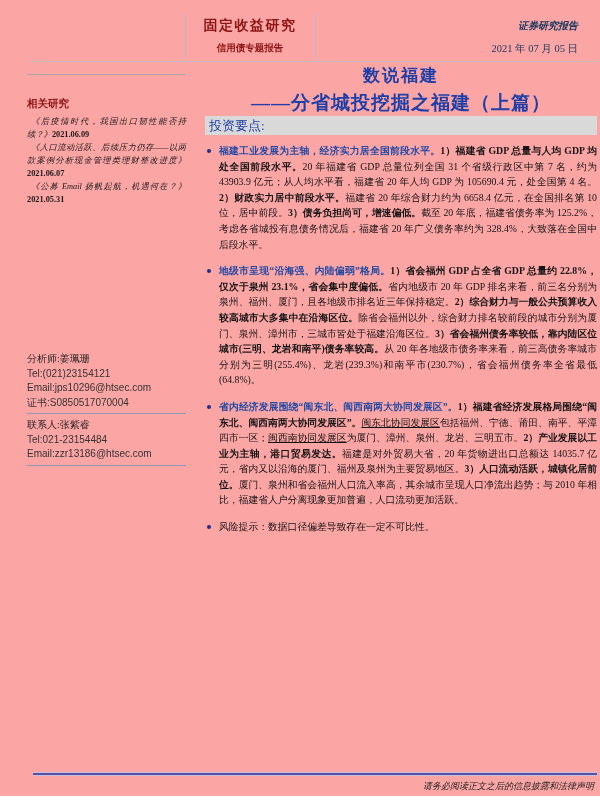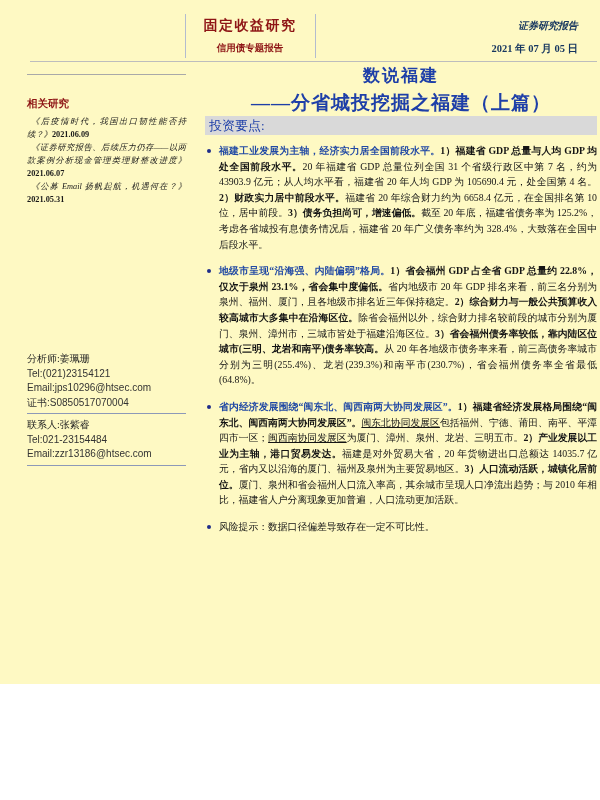--- a/index.html
+++ b/index.html
@@ -1,29 +1,29 @@
 <!DOCTYPE html>
 <html><head>
 <meta charset="utf-8">
 <style>
   html,body { margin:0; padding:0; background:#ffffff; }
   .page {
-    position:relative; width:600px; height:684px; background:#fef9c3;
+    position:relative; width:600px; height:796px; background:#fca5a5;
     overflow:hidden; font-family:"Liberation Serif", serif;
   }
 
   
   .vline { position:absolute; top:14px; height:44px; width:1px; background:#b3bccf; }
   .vline1 { left:185px; } .vline2 { left:315px; }
   .hdr-center { position:absolute; left:186px; top:17px; width:128px; text-align:center; color:#8e1515; }
   .division { font-size:14px; font-weight:bold; letter-spacing:1.5px; }
   .report-type { font-size:9.5px; font-weight:bold; margin-top:7px; }
   .hdr-right { position:absolute; right:22px; top:19px; text-align:right; color:#16365f; }
   .report-label { font-size:10px; font-weight:bold; font-style:italic; }
-  .report-date { font-size:10.5px; font-weight:bold; margin-top:9px; }
+  .report-date { font-size:10.5px; font-weight:normal; margin-top:9px; }
   .hdr-rule { position:absolute; left:30px; top:61px; width:567px; height:1px; background:#bdbdbd; }
 
   
   .related { position:absolute; left:27px; top:74px; width:159px; border-top:1px solid #a9a9a9; padding-top:22px; }
   .related-heading { color:#8e1515; font-weight:bold; font-size:10.5px; margin-bottom:4px; }
   .ref { font-size:8.3px; font-style:italic; line-height:13px; color:#1a1a1a; text-align:justify; text-indent:4px; }
   .ref .d { font-weight:bold; font-style:normal; }
 
   .contact-col { position:absolute; left:27px; top:352px; width:159px;
     font-family:"Liberation Sans", sans-serif; font-size:10px; line-height:14.5px; color:#333; }
@@ -66,21 +66,21 @@
   <div class="hdr-right">
     <div class="report-label">证券研究报告</div>
     <div class="report-date">2021 年 07 月 05 日</div>
   </div>
   <div class="hdr-rule"></div>
 
   <div class="related">
     <div class="related-heading">相关研究</div>
     <div id="related-list">
         <div class="ref"><span>《后疫情时代，我国出口韧性能否持续？》</span><span class="d">2021.06.09</span></div>
-        <div class="ref"><span>《证券研究报告、后续压力仍存——以两款案例分析现金管理类理财整改进度》</span><span class="d">2021.06.07</span></div>
+        <div class="ref"><span>《人口流动活跃、后续压力仍存——以两款案例分析现金管理类理财整改进度》</span><span class="d">2021.06.07</span></div>
         <div class="ref"><span>《公募 Email 扬帆起航，机遇何在？》</span><span class="d">2021.05.31</span></div>
       </div>
   </div>
 
   <div class="contact-col">
     <div class="cn">分析师:姜珮珊</div>
     <div>Tel:(021)23154121</div>
     <div>Email:jps10296@htsec.com</div>
     <div>证书:S0850517070004</div>
     <div class="sep"></div>

